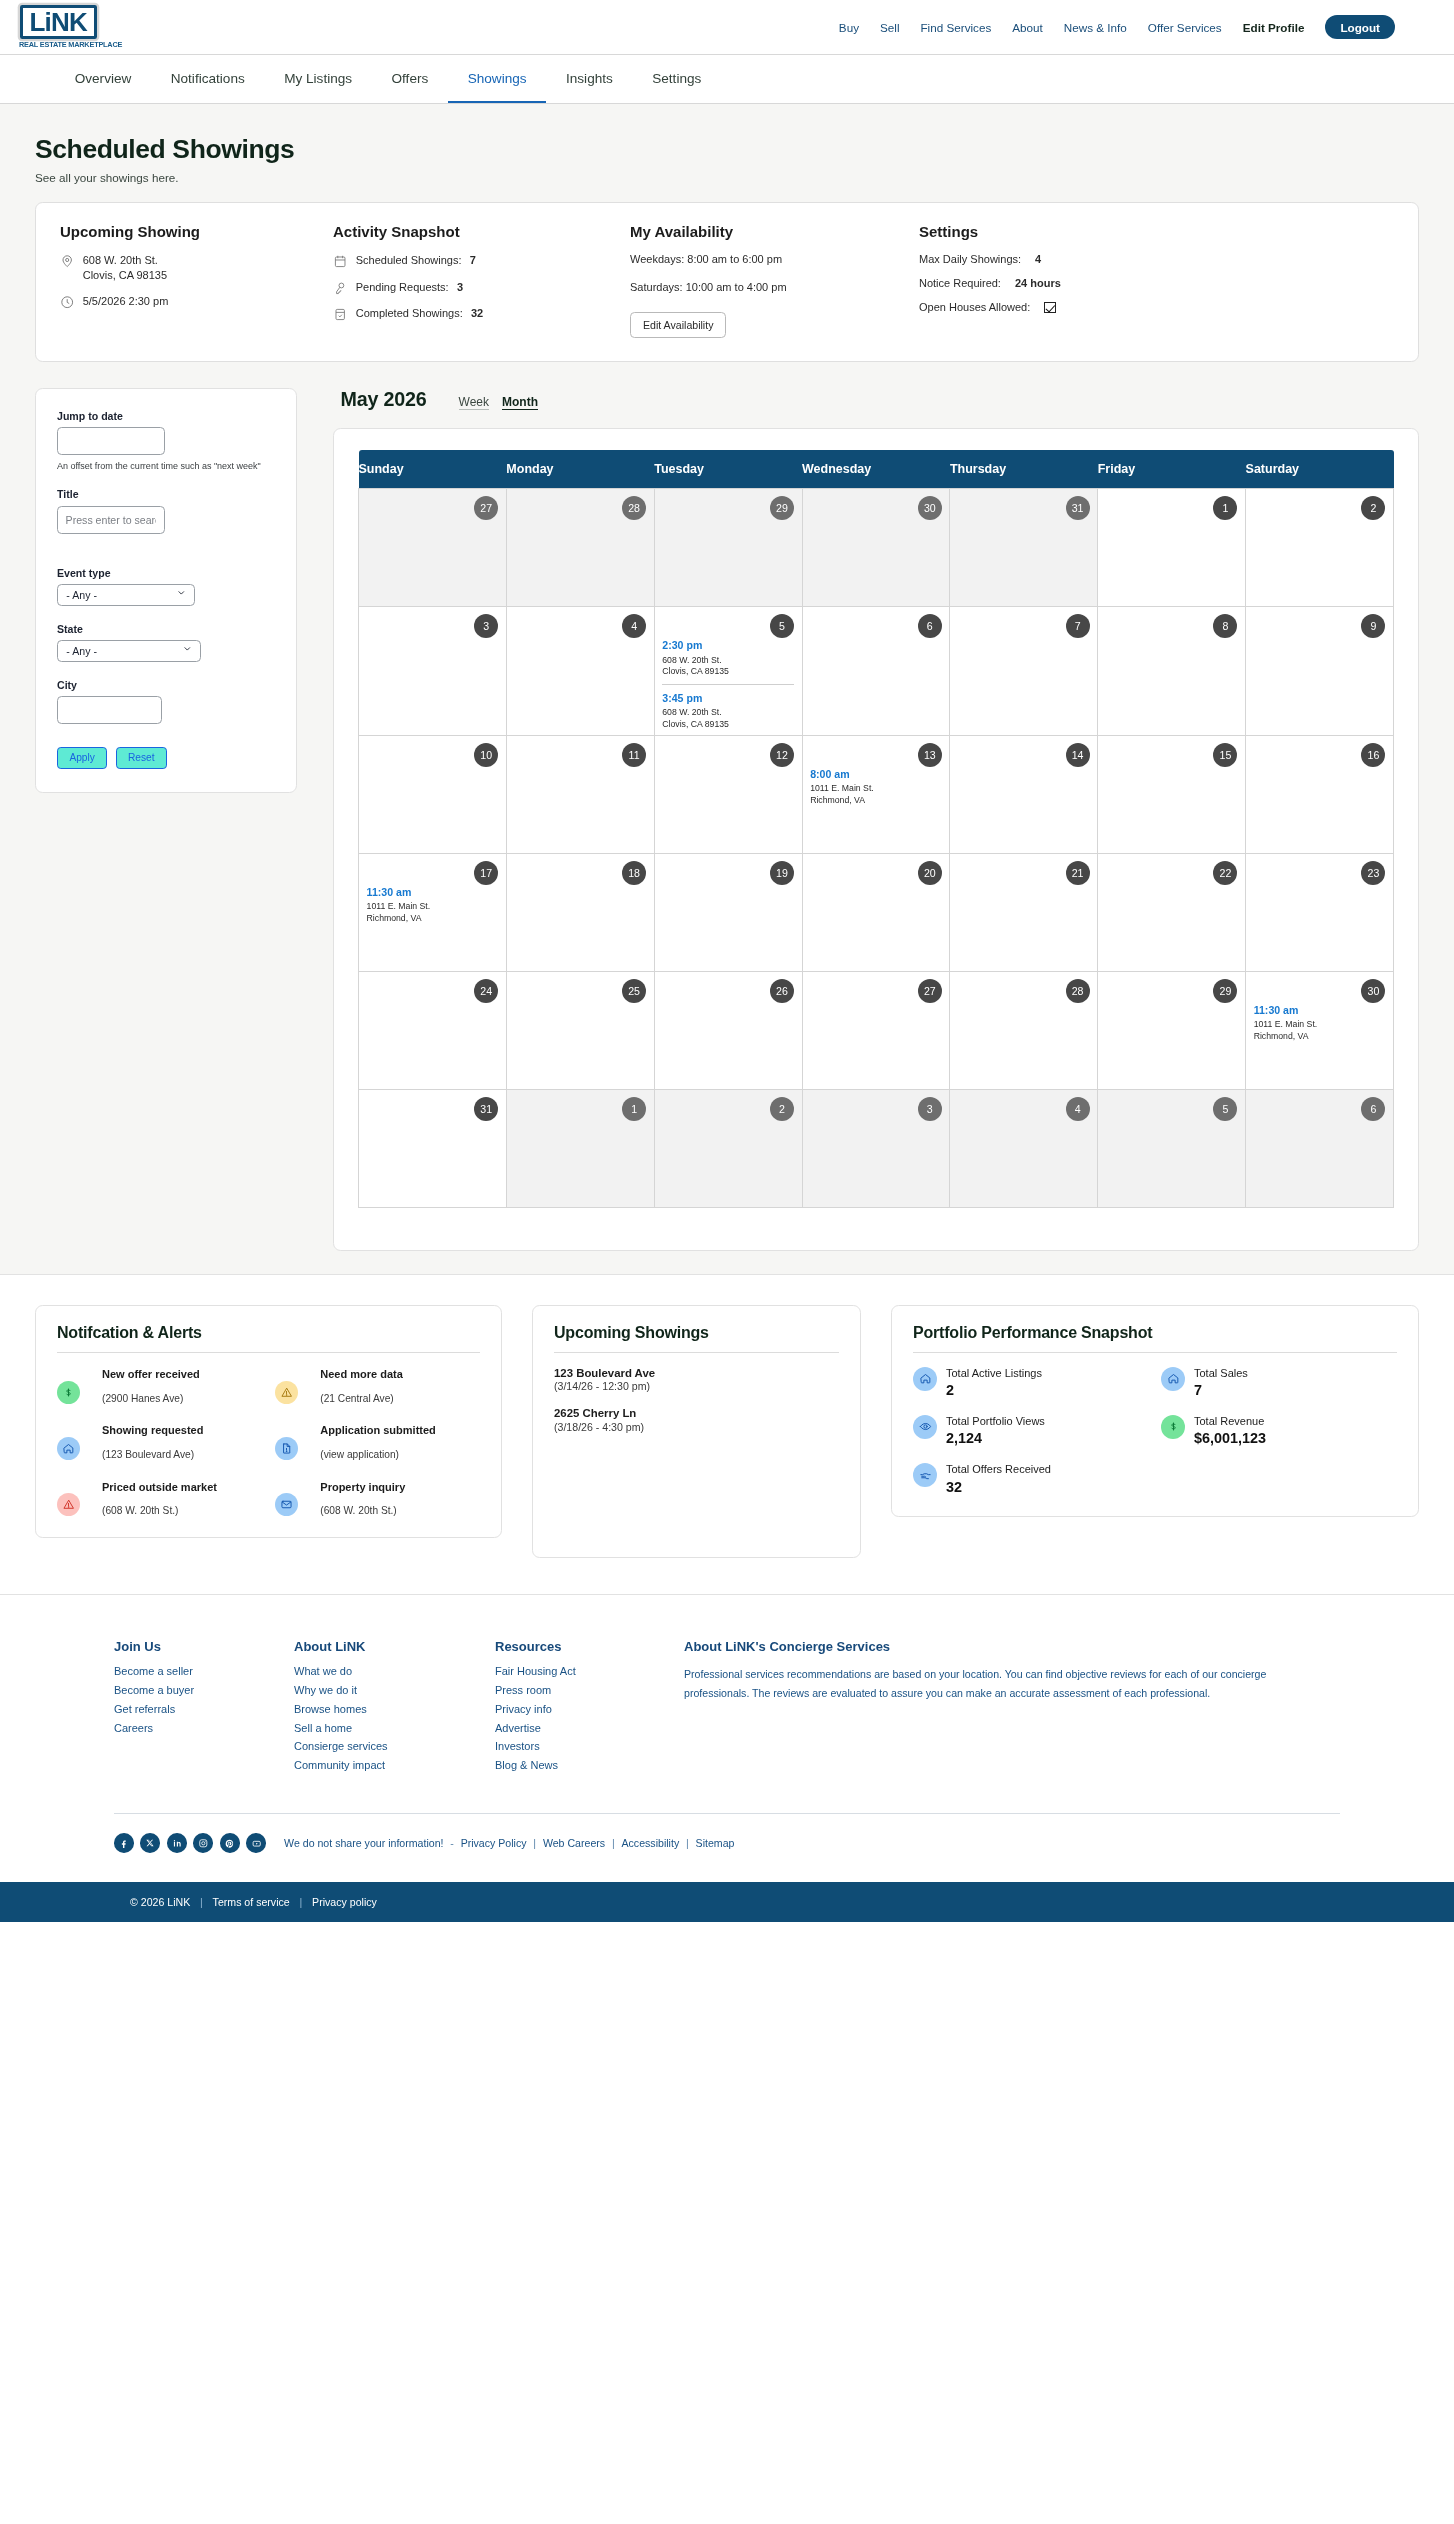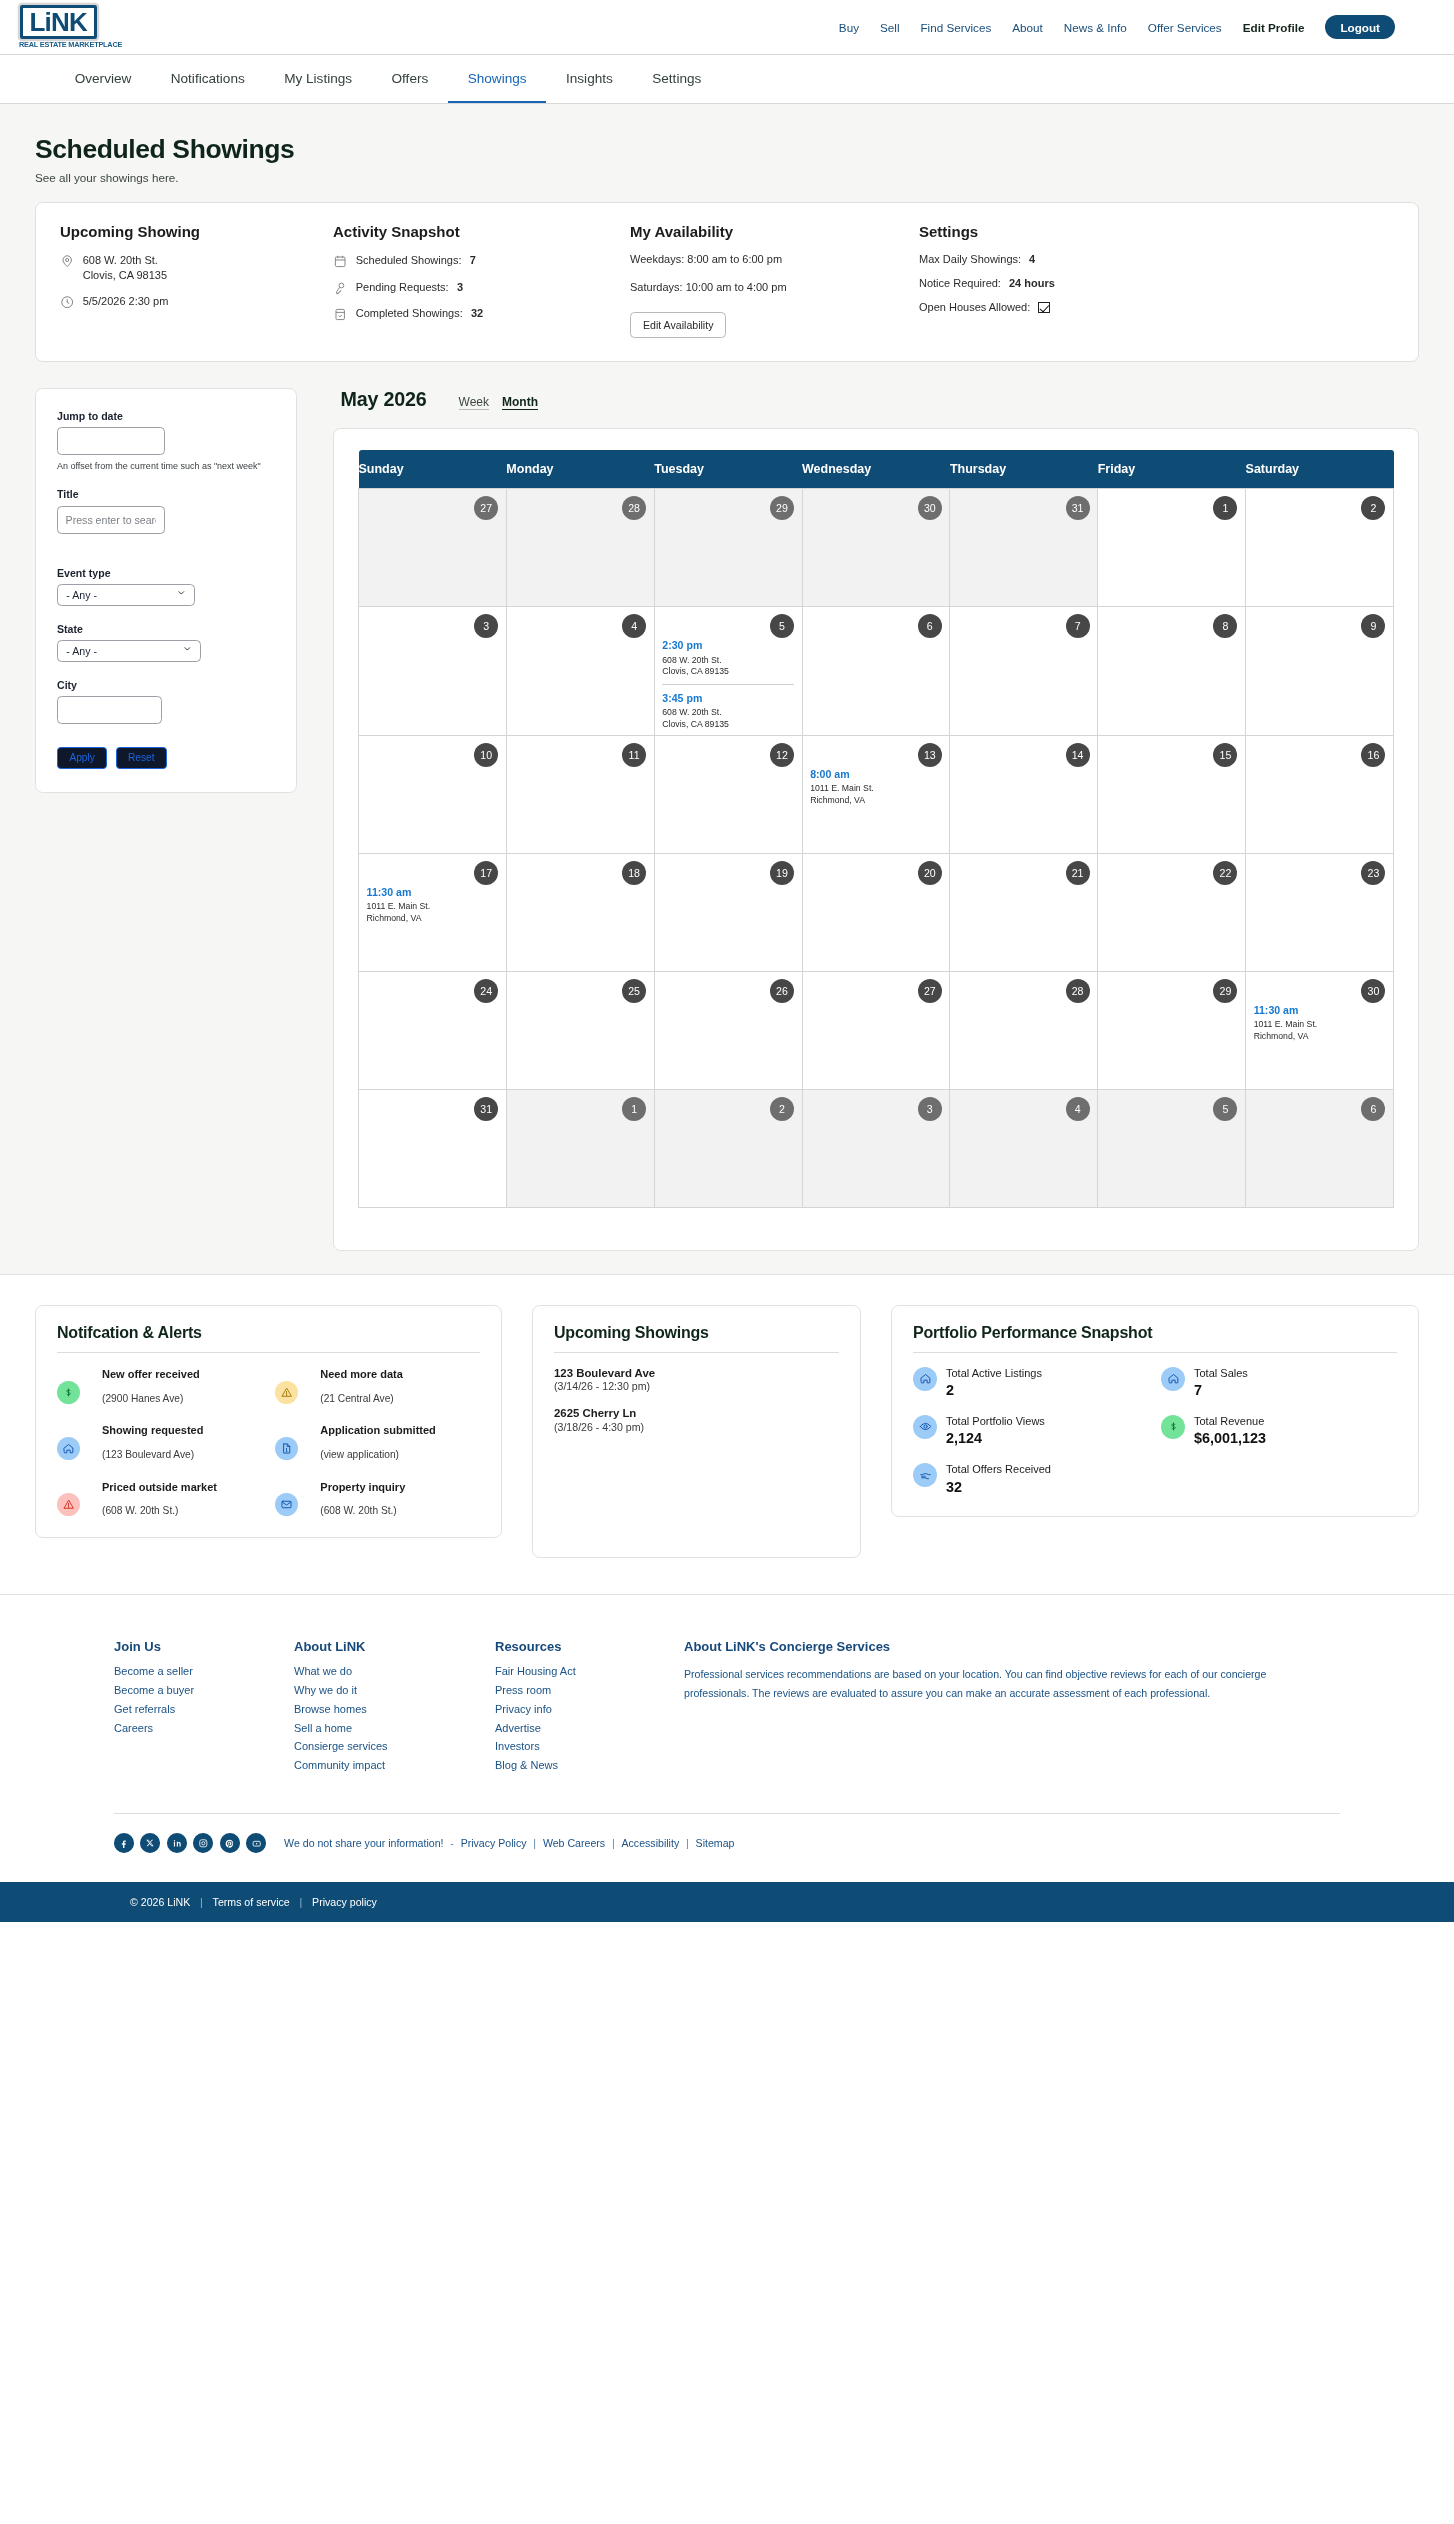--- a/index.html
+++ b/index.html
@@ -158,21 +158,21 @@
     color: #2b2b2b;
     cursor: pointer;
     font-family: "Liberation Sans", sans-serif;
   }
   .set-row {
     font-size: 11px;
     color: #2b2b2b;
     margin-bottom: 12px;
     display: flex;
     align-items: center;
-    gap: 8px;
+    gap: 14px;
   }
   .chk {
     display: inline-block;
     width: 11.4px; height: 11.4px;
     border: 0.8px solid #222;
     position: relative;
   }
   .chk::after {
     content: "";
     position: absolute;
@@ -249,21 +249,21 @@
     font-size: 9px;
   }
   .sel-w1 { width: 138px; }
   .sel-w2 { width: 144px; }
   .inp-w1 { width: 105px; }
   .inp-w2 { width: 108px; }
   .btn-row { display: flex; gap: 8.3px; margin-top: 23px; }
   .f-btn {
     border: 0.8px solid #1a64e0;
     color: #1a64e0;
-    background: #0f172a;
+    background: #5eead4;
     border-radius: 3.8px;
     padding: 4.5px 11.4px;
     font-size: 10.2px;
     cursor: pointer;
     font-family: "Liberation Sans", sans-serif;
   }
 
   
   .cal-area { flex: 1; margin-left: 36px; }
   .cal-head {

